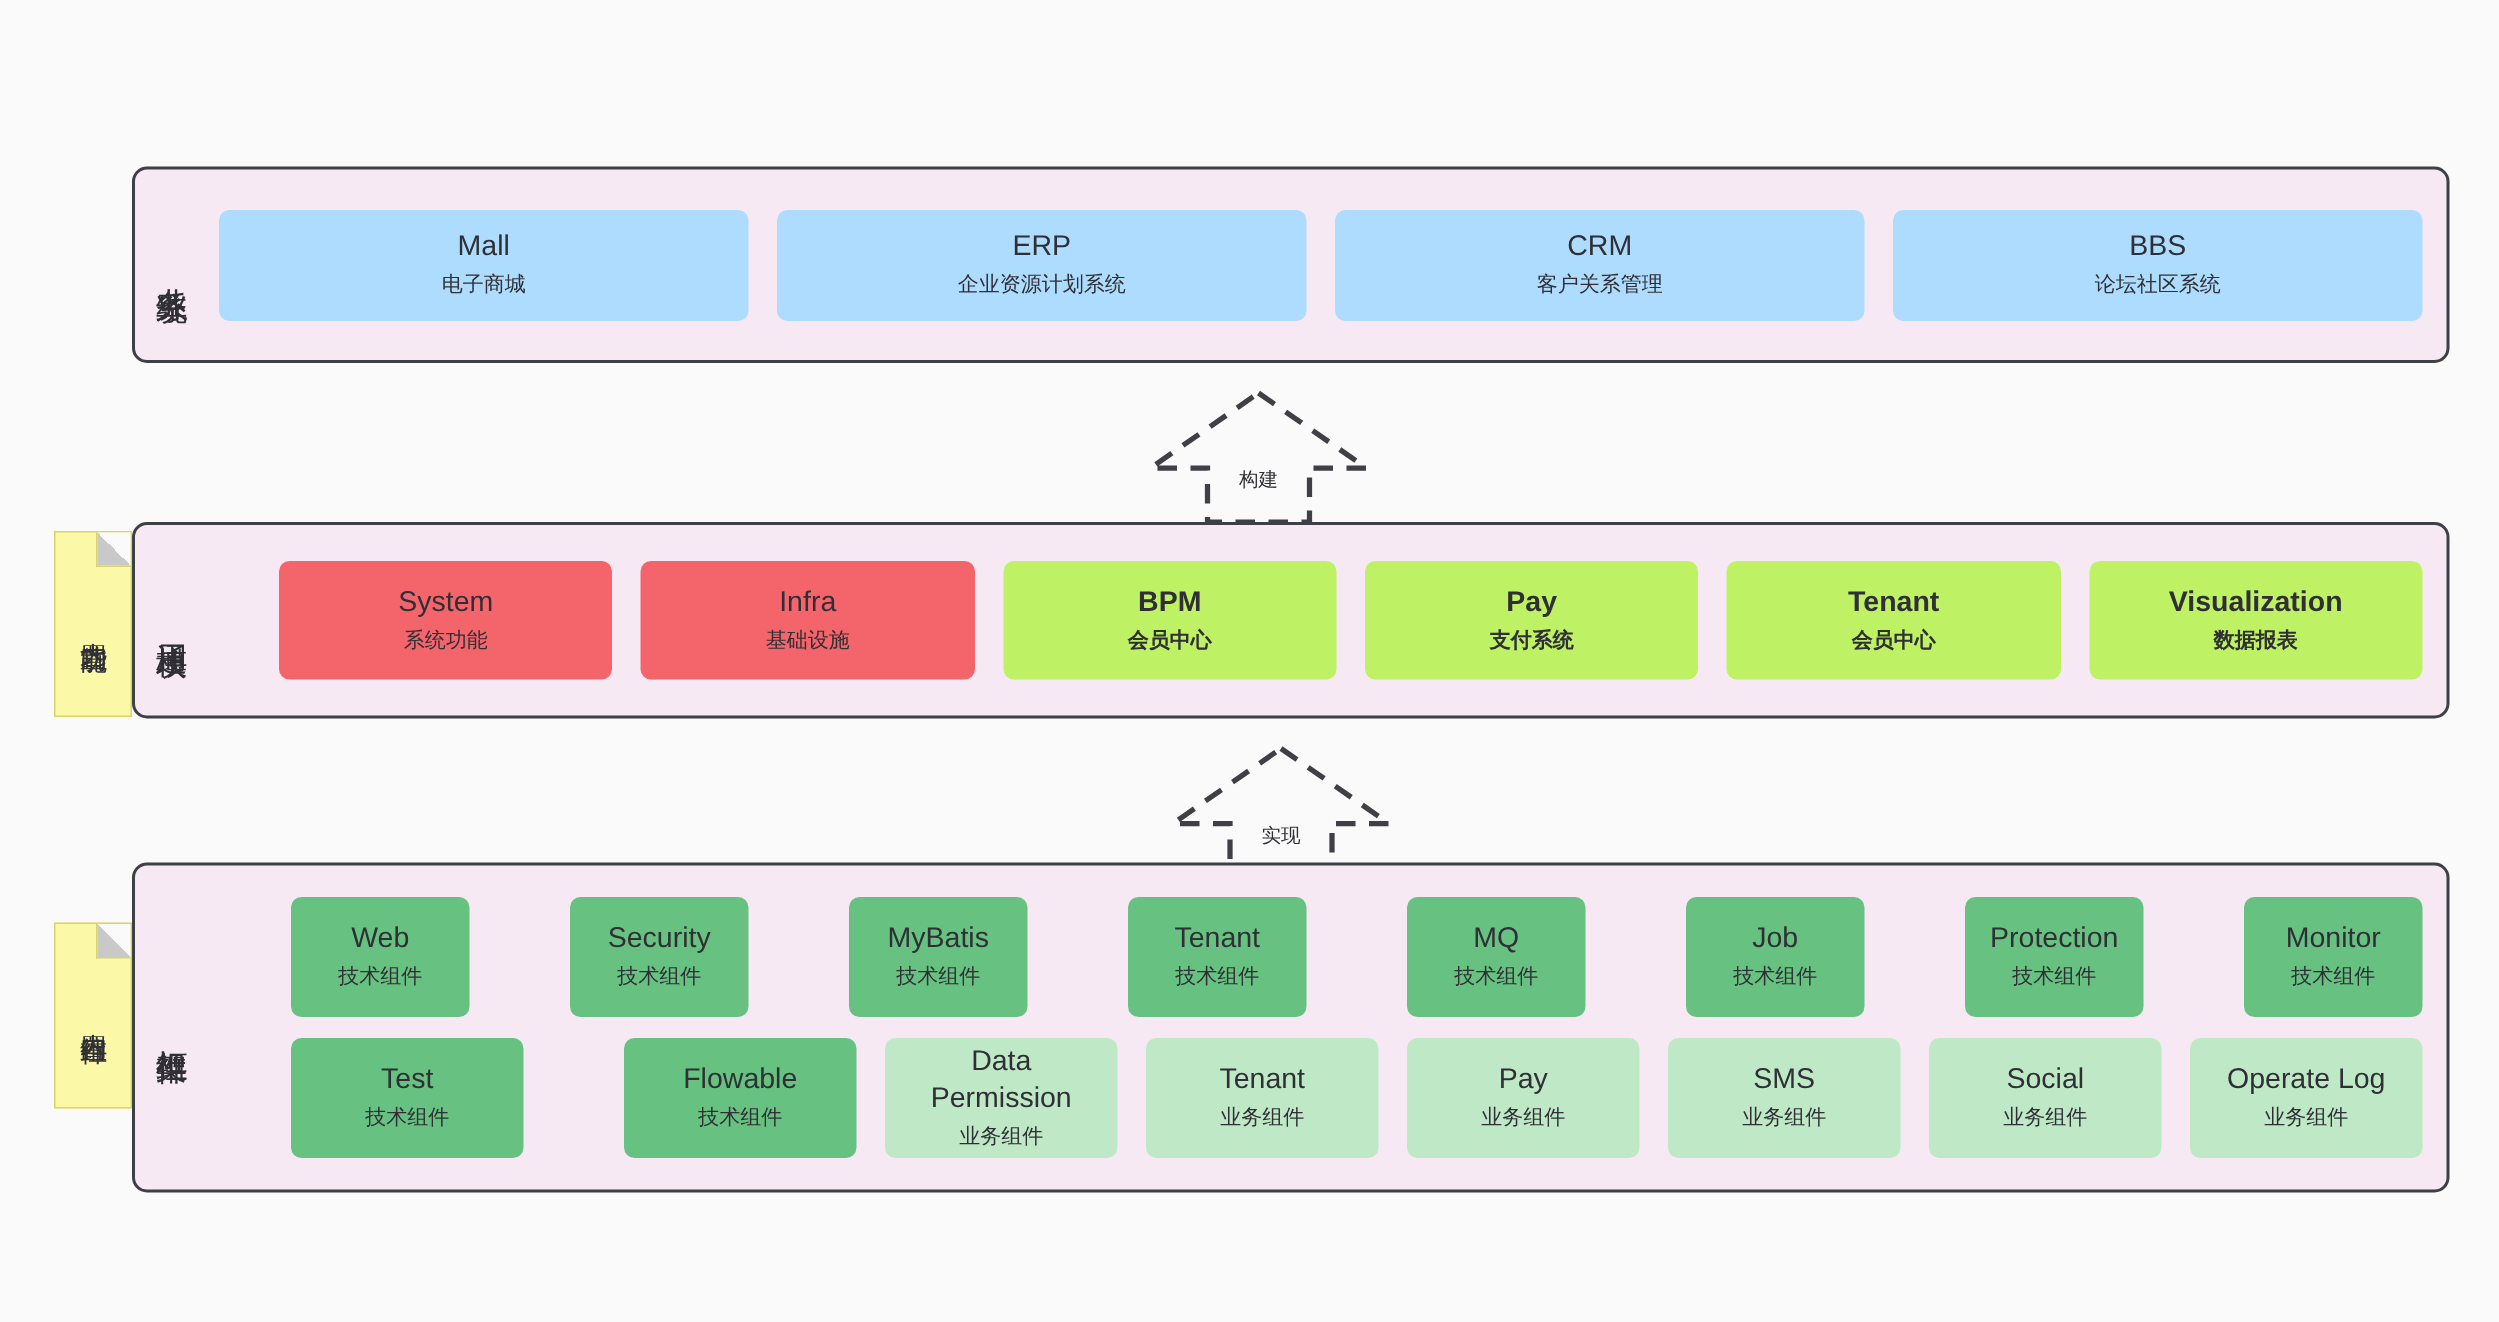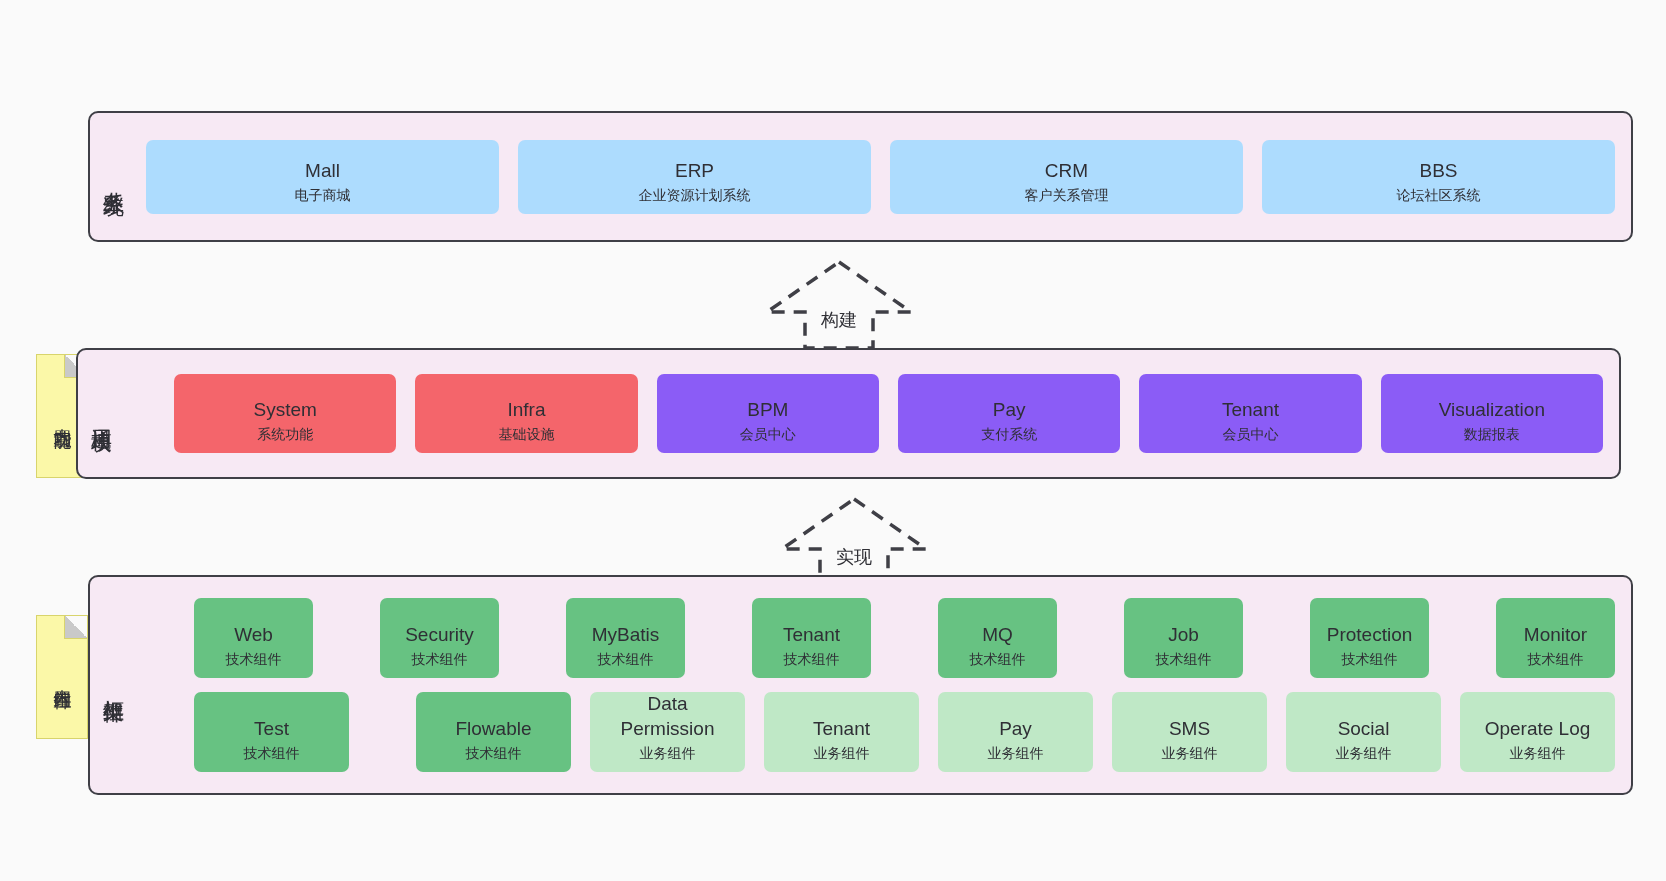--- a/index.html
+++ b/index.html
@@ -62,47 +62,47 @@
     gap: 19px;
     align-items: stretch;
   }
 
   .card {
     flex: 1 1 0;
     border-radius: 7px;
     display: flex;
     flex-direction: column;
     align-items: center;
-    justify-content: flex-end;
+    justify-content: center;
     text-align: center;
     box-sizing: border-box;
     padding: 6px 4px;
     color: #2f2f35;
   }
   .card .t1 {
     font-size: 19px;
     line-height: 25px;
     white-space: pre-line;
   }
   .card .t2 {
     font-size: 14px;
     line-height: 25px;
   }
 
   .card.blue  { background: #addcfe; }
   .card.red   { background: #f4656b; }
-  .card.pink  { background: #8b5cf6; }
+  .card.pink  { background: #bef264; font-weight: bold; }
   .card.green { background: #67c282; margin-left: 48px; }
   .card.lightgreen { background: #bfe8c6; }
 
   
   #layer-business { left: 88px;  top: 111px; width: 1545px; height: 131px; }
   #layer-business .row { height: 74px; }
 
-  #layer-modules  { left: 76px;  top: 348px; width: 1545px; height: 131px; gap: 40px; }
+  #layer-modules  { left: 88px;  top: 348px; width: 1545px; height: 131px; gap: 40px; }
   #layer-modules .row { height: 79px; }
 
   #layer-framework { left: 88px; top: 575px; width: 1545px; height: 220px; }
   #layer-framework .row { height: 80px; }
 
   
   .note {
     position: absolute;
     background: #fbf8a8;
     border: 1px solid #d8d46c;
@@ -138,21 +138,21 @@
     width: 160px;
     height: 92px;
   }
   .arrow svg { display: block; width: 100%; height: 100%; overflow: visible; }
   .arrow .arrow-label {
     position: absolute;
     left: 0;
     right: 0;
     bottom: 20px;
     text-align: center;
-    font-size: 18px;
+    font-size: 13px;
     line-height: 20px;
     color: #2f2f35;
   }
   #arrow-build   { left: 759px; top: 258px; }
   #arrow-impl    { left: 774px; top: 495px; }
 </style>
 </head>
 <body>
 
 <div class="canvas">

